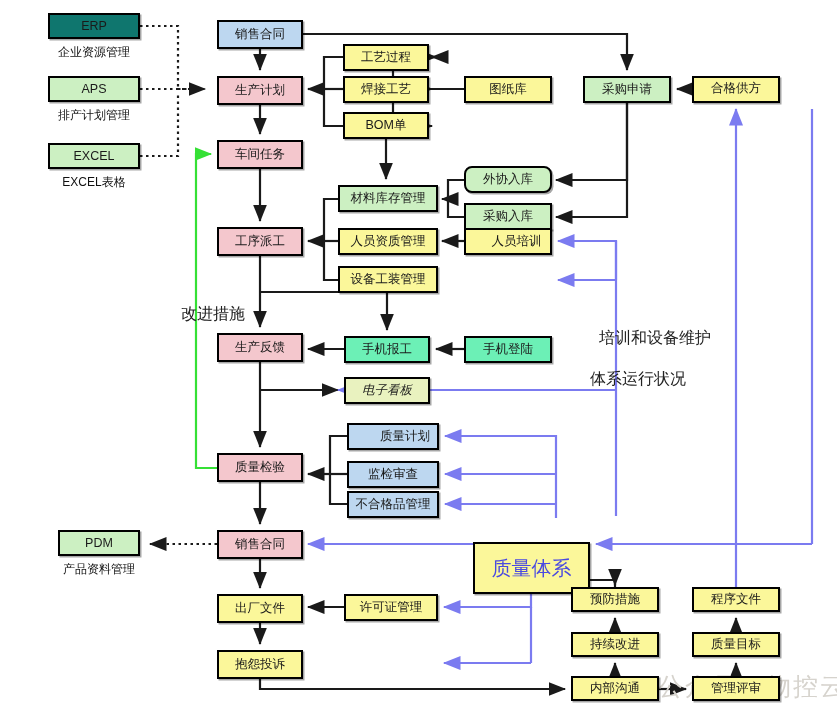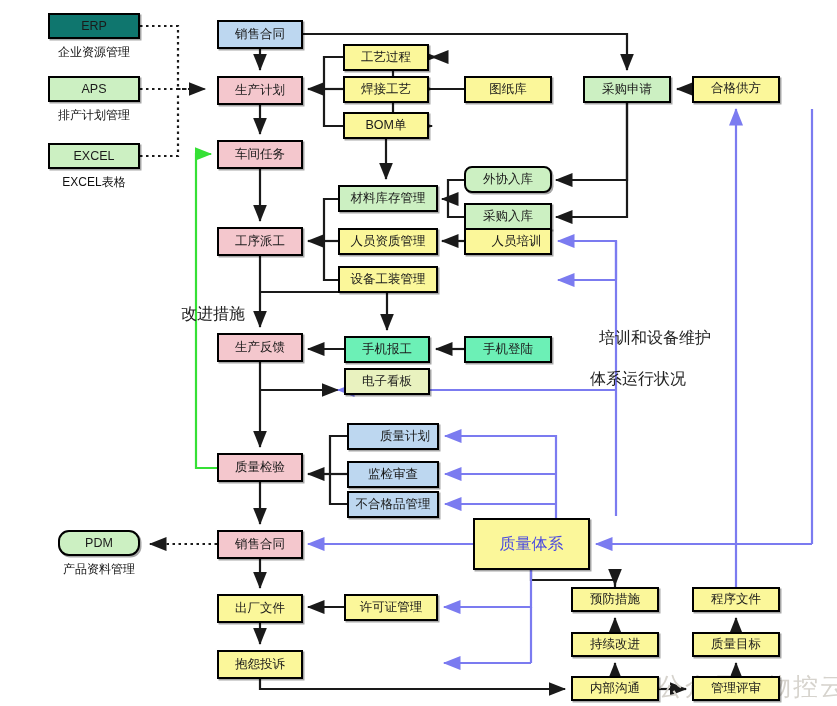--- a/index.html
+++ b/index.html
@@ -10,21 +10,21 @@
         display:flex;align-items:center;justify-content:center;
         font-size:12.5px;color:#1a1a1a;line-height:1;text-align:center;
         box-shadow:1.5px 1.5px 0 rgba(0,0,0,0.35);}
   .sub{position:absolute;font-size:12px;color:#111;text-align:center;white-space:nowrap;}
   .edgelabel{position:absolute;font-size:16px;color:#222;white-space:nowrap;}
   .watermark{position:absolute;font-size:25px;color:#d6d3cd;white-space:nowrap;
              letter-spacing:2px;font-family:"DejaVu Sans",sans-serif;}
   .wmdot{position:absolute;width:30px;height:22px;border-radius:50%;background:#d9d5cf;}
   .wmdot:after{content:"";position:absolute;left:6px;top:5px;width:5px;height:5px;
                border-radius:50%;background:#8d7f72;box-shadow:10px 0 0 #8d7f72;}
-  .bigbox{font-size:16px;}
+  .bigbox{font-size:20px;margin-top:24px;}
 </style>
 </head>
 <body>
 
 <div id="canvas">
 
   <svg class="wires" viewBox="0 0 837 706">
     <defs>
       <marker id="ab" markerWidth="9" markerHeight="9" refX="7.5" refY="3.2" orient="auto">
         <path d="M0,0 L8,3.2 L0,6.4 z" fill="#1a1a1a"></path>
@@ -150,39 +150,39 @@
   <div class="wmdot" style="left:618px;top:676px;"></div>
   <div class="watermark" style="left:658px;top:670px;">公众号：物控云</div>
 
   <div id="nodes">
       <div class="node" style="left: 48px; top: 13px; width: 92px; height: 26px; background: #0f766e;">ERP</div>
       <div class="sub" style="left: 28px; top: 44px; width: 132px;">企业资源管理</div>
       <div class="node" style="left: 48px; top: 76px; width: 92px; height: 26px; background: rgb(204, 240, 194);">APS</div>
       <div class="sub" style="left: 28px; top: 107px; width: 132px;">排产计划管理</div>
       <div class="node" style="left: 48px; top: 143px; width: 92px; height: 26px; background: rgb(204, 240, 194);">EXCEL</div>
       <div class="sub" style="left: 28px; top: 174px; width: 132px;">EXCEL表格</div>
-      <div class="node" style="left: 58px; top: 530px; width: 82px; height: 26px; background: rgb(204, 240, 194); border-radius: 11px;">PDM</div>
+      <div class="node" style="left: 58px; top: 530px; width: 82px; height: 26px; background: rgb(204, 240, 194);">PDM</div>
       <div class="sub" style="left: 38px; top: 561px; width: 122px;">产品资料管理</div>
       <div class="node" style="left: 217px; top: 20px; width: 86px; height: 29px; background: rgb(189, 215, 240);">销售合同</div>
       <div class="node" style="left: 217px; top: 76px; width: 86px; height: 29px; background: rgb(244, 199, 205);">生产计划</div>
       <div class="node" style="left: 217px; top: 140px; width: 86px; height: 29px; background: rgb(244, 199, 205);">车间任务</div>
       <div class="node" style="left: 217px; top: 227px; width: 86px; height: 29px; background: rgb(244, 199, 205);">工序派工</div>
       <div class="node" style="left: 217px; top: 333px; width: 86px; height: 29px; background: rgb(244, 199, 205);">生产反馈</div>
       <div class="node" style="left: 217px; top: 453px; width: 86px; height: 29px; background: rgb(244, 199, 205);">质量检验</div>
       <div class="node" style="left: 217px; top: 530px; width: 86px; height: 29px; background: rgb(244, 199, 205);">销售合同</div>
       <div class="node" style="left: 217px; top: 594px; width: 86px; height: 29px; background: rgb(251, 247, 154);">出厂文件</div>
       <div class="node" style="left: 217px; top: 650px; width: 86px; height: 29px; background: rgb(251, 247, 154);">抱怨投诉</div>
       <div class="node" style="left: 343px; top: 44px; width: 86px; height: 27px; background: rgb(251, 247, 154);">工艺过程</div>
       <div class="node" style="left: 343px; top: 76px; width: 86px; height: 27px; background: rgb(251, 247, 154);">焊接工艺</div>
       <div class="node" style="left: 343px; top: 112px; width: 86px; height: 27px; background: rgb(251, 247, 154);">BOM单</div>
       <div class="node" style="left: 338px; top: 185px; width: 100px; height: 27px; background: rgb(204, 240, 194);">材料库存管理</div>
       <div class="node" style="left: 338px; top: 228px; width: 100px; height: 27px; background: rgb(251, 247, 154);">人员资质管理</div>
       <div class="node" style="left: 338px; top: 266px; width: 100px; height: 27px; background: rgb(251, 247, 154);">设备工装管理</div>
       <div class="node" style="left: 344px; top: 336px; width: 86px; height: 27px; background: rgb(108, 240, 182);">手机报工</div>
-      <div class="node" style="left: 344px; top: 368px; width: 86px; height: 27px; background: rgb(233, 242, 191);">电子看板</div>
+      <div class="node" style="left: 344px; top: 377px; width: 86px; height: 27px; background: rgb(233, 242, 191); font-style: italic;">电子看板</div>
       <div class="node" style="left: 464px; top: 336px; width: 88px; height: 27px; background: rgb(108, 240, 182);">手机登陆</div>
       <div class="node" style="left: 347px; top: 423px; width: 92px; height: 27px; background: rgb(189, 215, 240); padding-left: 24px;">质量计划</div>
       <div class="node" style="left: 347px; top: 461px; width: 92px; height: 27px; background: rgb(189, 215, 240);">监检审查</div>
       <div class="node" style="left: 347px; top: 491px; width: 92px; height: 27px; background: rgb(189, 215, 240);">不合格品管理</div>
       <div class="node" style="left: 344px; top: 594px; width: 94px; height: 27px; background: rgb(251, 247, 154);">许可证管理</div>
       <div class="node" style="left: 464px; top: 76px; width: 88px; height: 27px; background: rgb(251, 247, 154);">图纸库</div>
       <div class="node" style="left: 464px; top: 166px; width: 88px; height: 27px; background: rgb(204, 240, 194); border-radius: 8px;">外协入库</div>
       <div class="node" style="left: 464px; top: 203px; width: 88px; height: 27px; background: rgb(204, 240, 194);">采购入库</div>
       <div class="node" style="left: 464px; top: 228px; width: 88px; height: 27px; background: rgb(251, 247, 154); padding-left: 17px;">人员培训</div>
       <div class="node" style="left: 583px; top: 76px; width: 88px; height: 27px; background: rgb(204, 240, 194);">采购申请</div>

